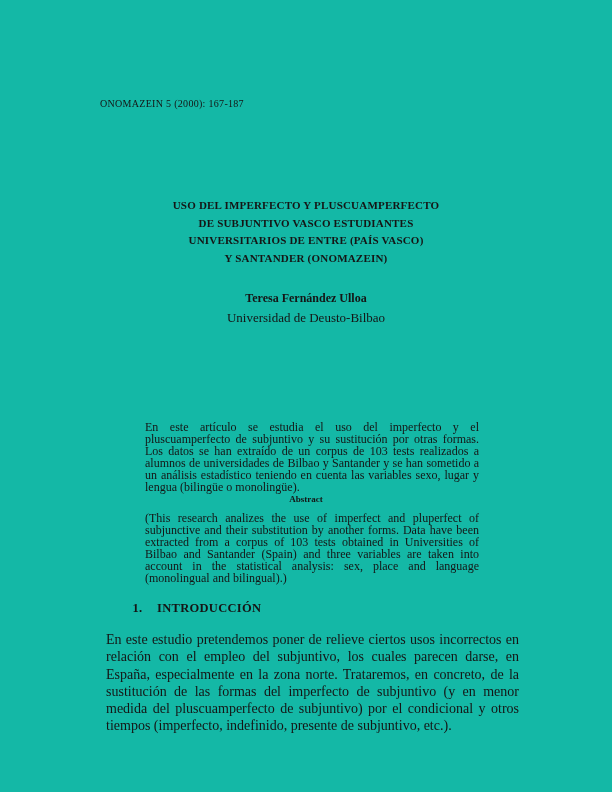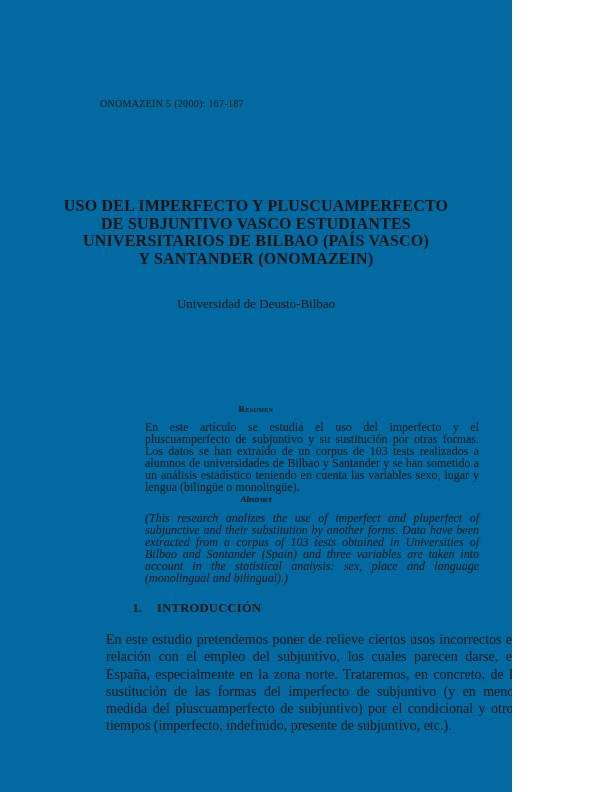--- a/index.html
+++ b/index.html
@@ -2,42 +2,42 @@
 <html><head>
 <meta charset="utf-8">
 <style>
   html, body {
     margin: 0;
     padding: 0;
     background: #ffffff;
   }
   .page {
     position: relative;
-    width: 512px;
+    width: 612px;
     height: 792px;
-    background: #0369a1;
+    background: #14b8a6;
     font-family: "Liberation Serif", serif;
     color: #151515;
     overflow: hidden;
   }
   .running-header {
     position: absolute;
     left: 100px;
     top: 98px;
     font-size: 10px;
     letter-spacing: 0.3px;
   }
   .article-title {
     position: absolute;
     left: 56px;
     right: 56px;
     top: 197px;
     text-align: center;
     font-weight: bold;
-    font-size: 16px;
+    font-size: 11px;
     line-height: 17.5px;
     letter-spacing: 0.2px;
   }
   .author-block {
     position: absolute;
     left: 56px;
     right: 56px;
     text-align: center;
   }
   .author-name {
@@ -52,21 +52,21 @@
   }
   .abs-heading {
     position: absolute;
     left: 56px;
     right: 56px;
     text-align: center;
     font-weight: bold;
     font-size: 9px;
   }
   .smallcaps { font-variant: small-caps; letter-spacing: 0.4px; }
-  .italic { font-style: italic; }
+  .italic { }
   .abs-text {
     position: absolute;
     left: 145px;
     width: 334px;
     font-size: 12px;
     line-height: 12.1px;
     text-align: justify;
   }
   .section-heading {
     position: absolute;
@@ -94,30 +94,30 @@
 </head>
 <body>
 
 <div class="page">
 
   <div class="running-header">ONOMAZEIN 5 (2000): 167-187</div>
 
   <div class="article-title">
     <div>USO DEL IMPERFECTO Y PLUSCUAMPERFECTO</div>
     <div>DE SUBJUNTIVO VASCO ESTUDIANTES</div>
-    <div>UNIVERSITARIOS DE BILBAO (PAÍS VASCO)</div>
+    <div>UNIVERSITARIOS DE ENTRE (PAÍS VASCO)</div>
     <div>Y SANTANDER (ONOMAZEIN)</div>
   </div>
 
   <div class="author-block" style="top:291px;">
+    <div class="author-name">Teresa Fernández Ulloa</div>
     <div class="author-affil">Universidad de Deusto-Bilbao</div>
   </div>
 
 
-  <div class="abs-heading smallcaps" style="top:404px;">Resumen</div>
 
   <div class="abs-text" style="top:421px;">En este artículo se estudia el uso del imperfecto y el pluscuamperfecto de subjuntivo y su sustitución por otras formas. Los datos se han extraído de un corpus de 103 tests realizados a alumnos de universidades de Bilbao y Santander y se han sometido a un análisis estadístico teniendo en cuenta las variables sexo, lugar y lengua (bilingüe o monolingüe).</div>
 
   <div class="abs-heading italic" style="top:494px;">Abstract</div>
 
   <div class="abs-text italic" style="top:512px;">(This research analizes the use of imperfect and pluperfect of subjunctive and their substitution by another forms. Data have been extracted from a corpus of 103 tests obtained in Universities of Bilbao and Santander (Spain) and three variables are taken into account in the statistical analysis: sex, place and language (monolingual and bilingual).)</div>
 
   <div class="section-heading">
     <span class="section-num">1.</span><span>INTRODUCCIÓN</span>
   </div>

